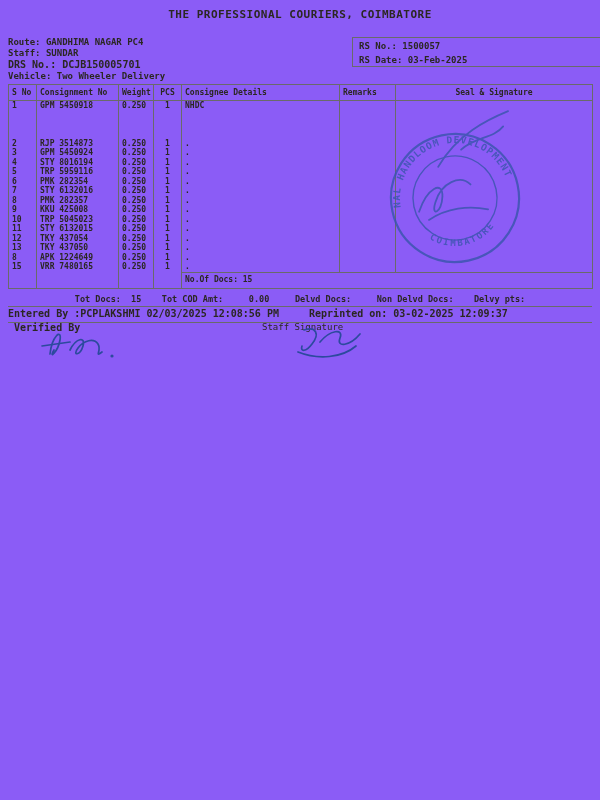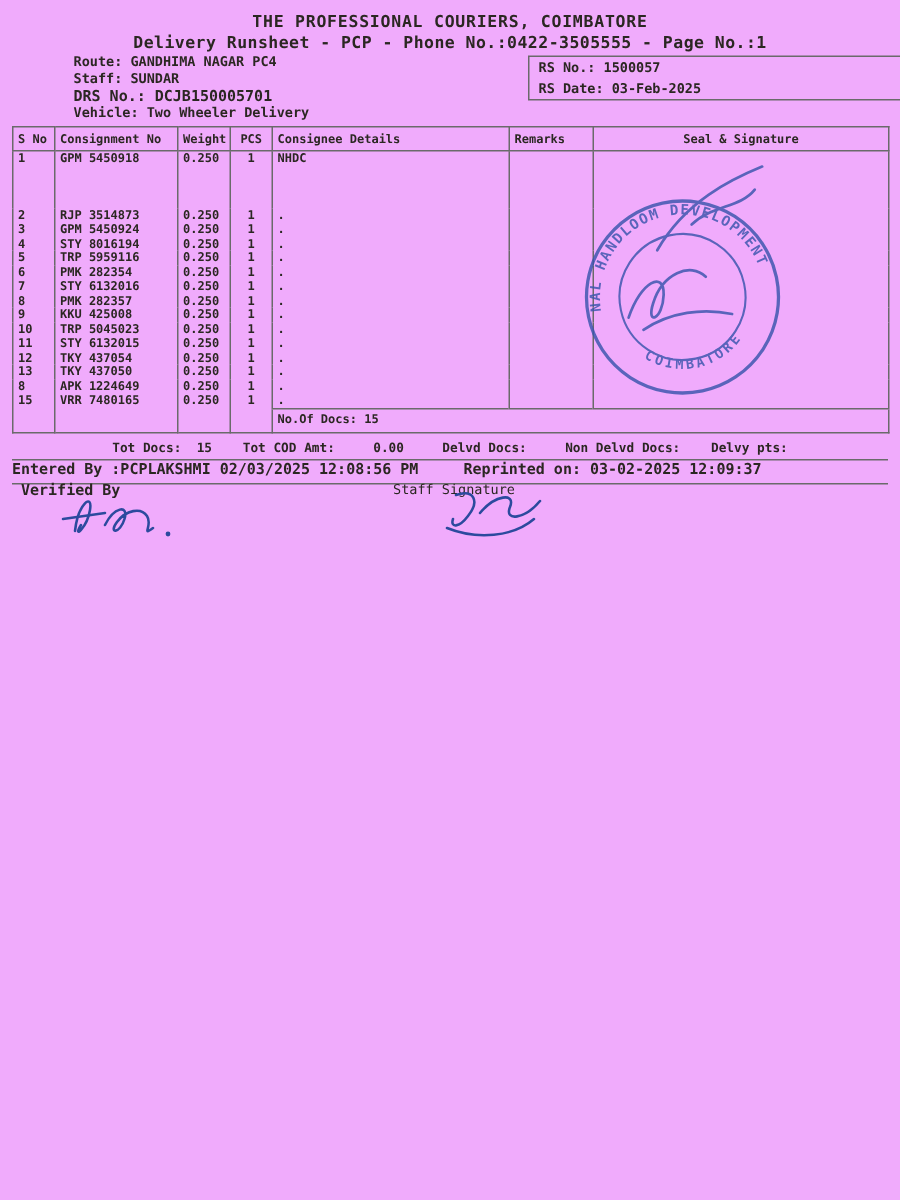--- a/index.html
+++ b/index.html
@@ -1,29 +1,29 @@
 <!DOCTYPE html>
 <html><head>
 <meta charset="utf-8">
 <style>
   * { margin:0; padding:0; box-sizing:border-box; }
   body { background:#ffffff; font-family:"DejaVu Sans Mono", monospace; }
   .page {
     position:relative; width:600px; height:800px; margin:0 auto;
-    background:#f0abfc; color:#2b2722; overflow:hidden;
+    background:#8b5cf6; color:#2b2722; overflow:hidden;
   }
   .company {
     position:absolute; top:8px; left:0; width:100%;
     text-align:center; font-size:11px; font-weight:bold; letter-spacing:.5px;
   }
   .runsheet-title {
     position:absolute; top:22px; left:0; width:100%;
     text-align:center; font-size:11px; font-weight:bold; letter-spacing:.3px;
   }
-  .hdr-left { position:absolute; left:8px; top:37px; font-weight:bold;margin-left:41px; }
+  .hdr-left { position:absolute; left:8px; top:37px; font-weight:bold; }
   .hdr-left .line { font-size:9px; line-height:11px; white-space:pre; }
   .hdr-left .line.drs { font-size:10px; line-height:12px; }
   .rs-box {
     position:absolute; left:352px; top:37px; width:272px; height:30px;
     border:1px solid #6a6a6a; font-weight:bold; font-size:9px;
   }
   .rs-box .rs-row { padding:2px 0 0 6px; white-space:pre; line-height:12px; }
 
   table.doc-table {
     position:absolute; left:8px; top:84px; width:584px;
@@ -64,21 +64,20 @@
   .sig { position:absolute; pointer-events:none; }
   .sig.verified { left:36px; top:324px; }
   .sig.staff { left:290px; top:320px; }
 </style>
 </head>
 <body>
 
 <div class="page">
 
   <div class="company">THE PROFESSIONAL COURIERS, COIMBATORE</div>
-  <div class="runsheet-title">Delivery Runsheet - PCP - Phone No.:0422-3505555 - Page No.:1</div>
 
   <div class="hdr-left">
     <div class="line">Route: GANDHIMA NAGAR PC4</div>
     <div class="line">Staff: SUNDAR</div>
     <div class="line drs">DRS No.: DCJB150005701</div>
     <div class="line">Vehicle: Two Wheeler Delivery</div>
   </div>
 
   <div class="rs-box">
     <div class="rs-row">RS No.: 1500057</div>

